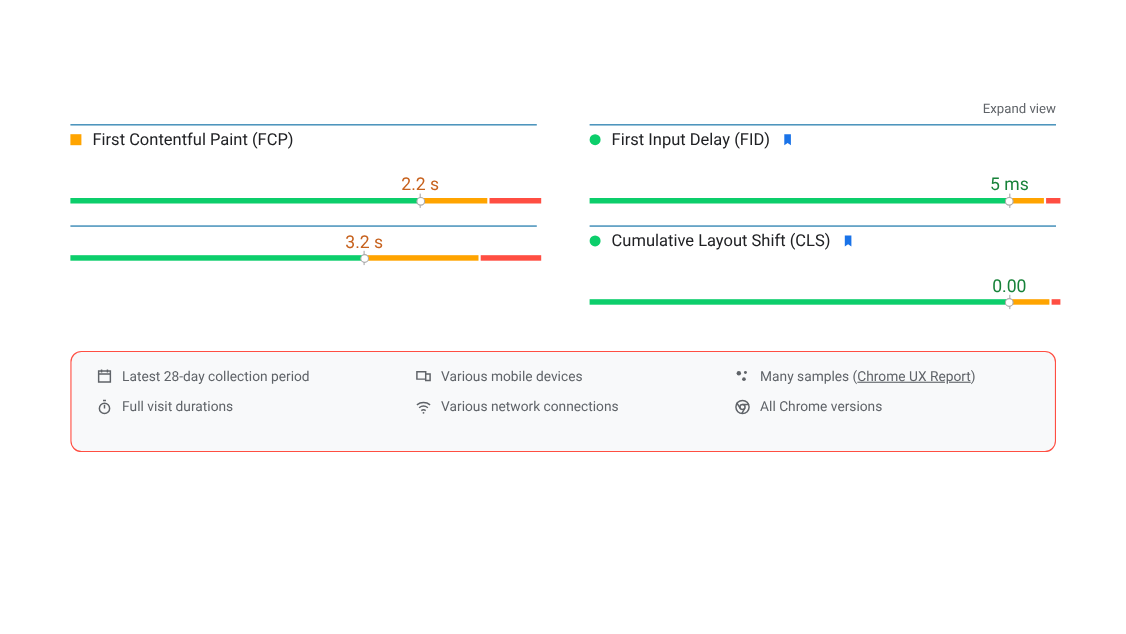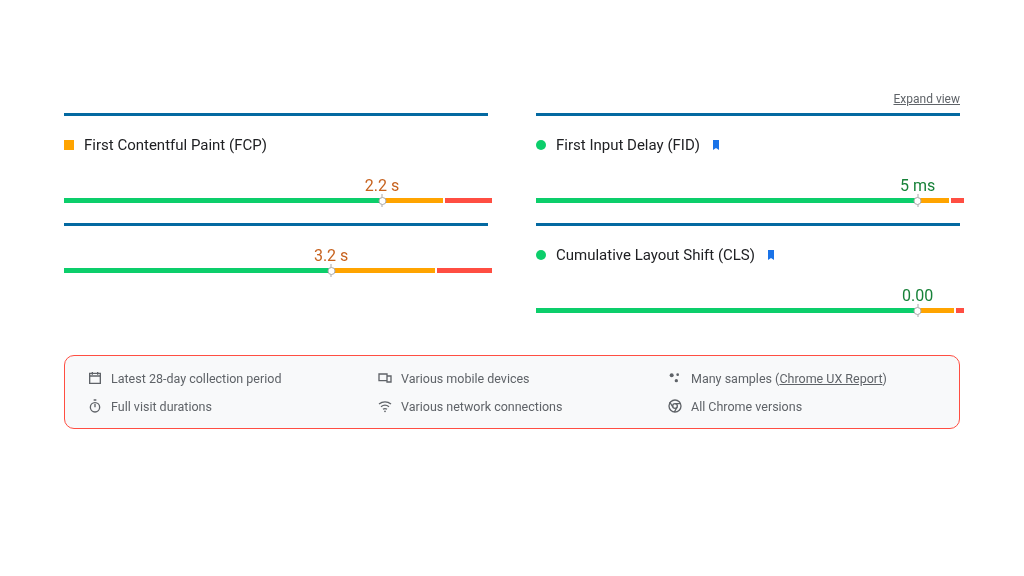--- a/index.html
+++ b/index.html
@@ -15,31 +15,30 @@
   }
   .expand-row {
     text-align: right;
     padding: 10px 0 6px 0;
     font-size: 12px;
     color: #5f6368;
     border-bottom: 1px solid transparent;
   }
   .expand-link {
     cursor: pointer;
-    text-decoration: underline;
   }
   .metrics-grid {
     display: grid;
     grid-template-columns: 1fr 1fr;
     column-gap: 48px;
     row-gap: 0;
   }
   .metric {
-    border-top: 3px solid #0369a1;
-    padding: 20px 0 20px 0;
+    border-top: 1px solid #0369a1;
+    padding: 4px 0 20px 0;
     position: relative;
   }
   .metric-head {
     display: flex;
     align-items: center;
     gap: 10px;
     margin-bottom: 22px;
   }
   .status-sq {
     width: 10px;
@@ -118,21 +117,21 @@
     height: 8px;
     border-radius: 50%;
     background: #fff;
     border: 1px solid #aaa;
   }
   .footer-box {
     margin-top: 22px;
     border: 1.5px solid #ff4e42;
     border-radius: 10px;
     background: #f8f9fa;
-    padding: 14px 22px 14px 22px;
+    padding: 14px 22px 32px 22px;
   }
   .footer-grid {
     display: grid;
     grid-template-columns: 1fr 1fr 1fr;
     row-gap: 12px;
     column-gap: 20px;
   }
   .footer-item {
     display: flex;
     align-items: center;

